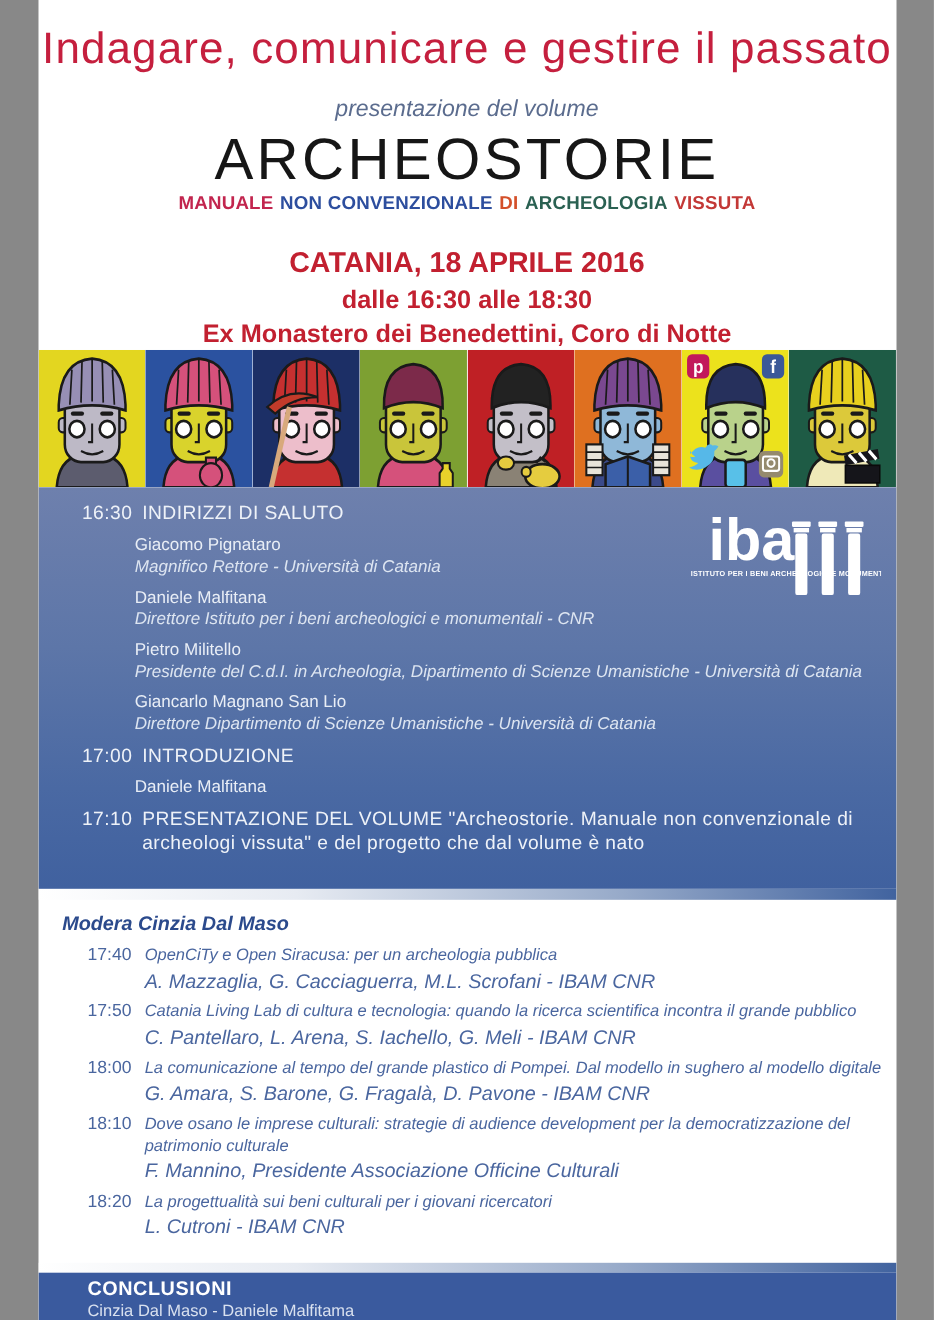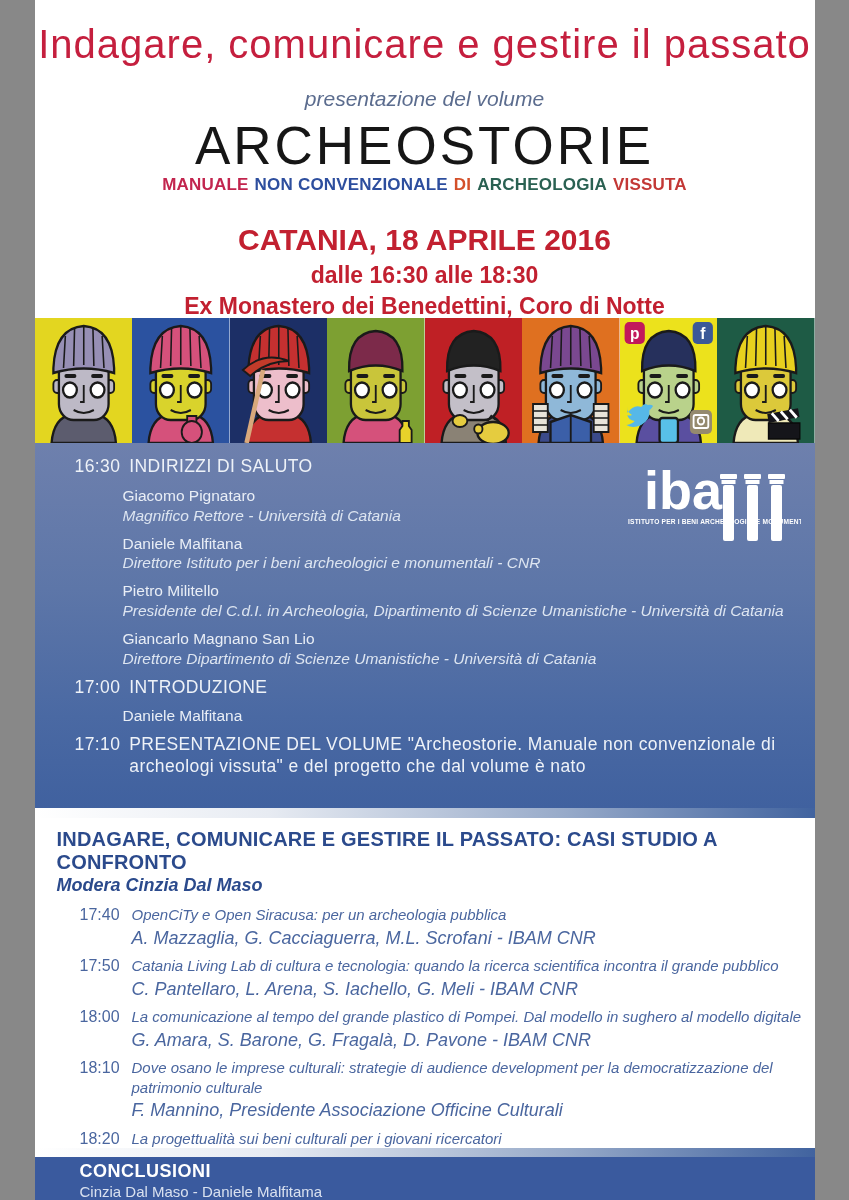--- a/index.html
+++ b/index.html
@@ -7,21 +7,21 @@
   .poster { width:780px; height:1200px; background:#fff; margin:0 auto; overflow:hidden; position:relative; }
 
   
   .top { height:318px; text-align:center; padding-top:22px; }
   .event-title { font-size:40px; font-weight:300; color:#c51f3e; letter-spacing:1px; margin-bottom:20px; }
   .pres { font-size:21px; font-style:italic; font-weight:300; color:#5b6c8e; margin-bottom:8px; }
   .book-title { font-size:53px; font-weight:500; color:#161616; letter-spacing:3px; line-height:1; }
   .book-sub { font-size:17px; font-weight:bold; letter-spacing:.2px; margin-top:3px; }
   .book-sub span { margin:0 3px; }
   .event-info { margin-top:28px; font-weight:bold; color:#c22030; }
-  .event-info .date { font-size:30px; margin-bottom:5px; }
+  .event-info .date { font-size:26px; margin-bottom:5px; }
   .event-info .time { font-size:23px; margin-bottom:4px; }
   .event-info .place { font-size:23px; }
 
   
   .strip { display:flex; height:125px; }
   .panel { flex:1; overflow:hidden; }
   .panel svg { display:block; width:100%; height:125px; }
 
   
   .blue { position:relative; height:365px; overflow:hidden;
@@ -295,21 +295,20 @@
             <rect x="145" y="24" width="11" height="56" rx="2"></rect>
         </g>
         <text x="2" y="63" font-family="Liberation Sans, sans-serif" font-size="6.6" font-weight="bold" fill="#ffffff" letter-spacing="0.2">ISTITUTO PER I BENI ARCHEOLOGICI E MONUMENTALI</text>
       </svg>
     </div>
   </section>
 
   <div class="band"></div>
 
   <section class="white">
-    <h3 class="case-heading">INDAGARE, COMUNICARE E GESTIRE IL PASSATO: CASI STUDIO A CONFRONTO</h3>
     <p class="moderator">Modera Cinzia Dal Maso</p>
     <div id="white-items">
         <div class="talk">
           <div class="talk-time">17:40</div>
           <div class="talk-body">
             <div class="talk-title">OpenCiTy e Open Siracusa: per un archeologia pubblica</div>
             <div class="talk-authors">A. Mazzaglia, G. Cacciaguerra, M.L. Scrofani - IBAM CNR</div>
           </div>
         </div>
         <div class="talk">

